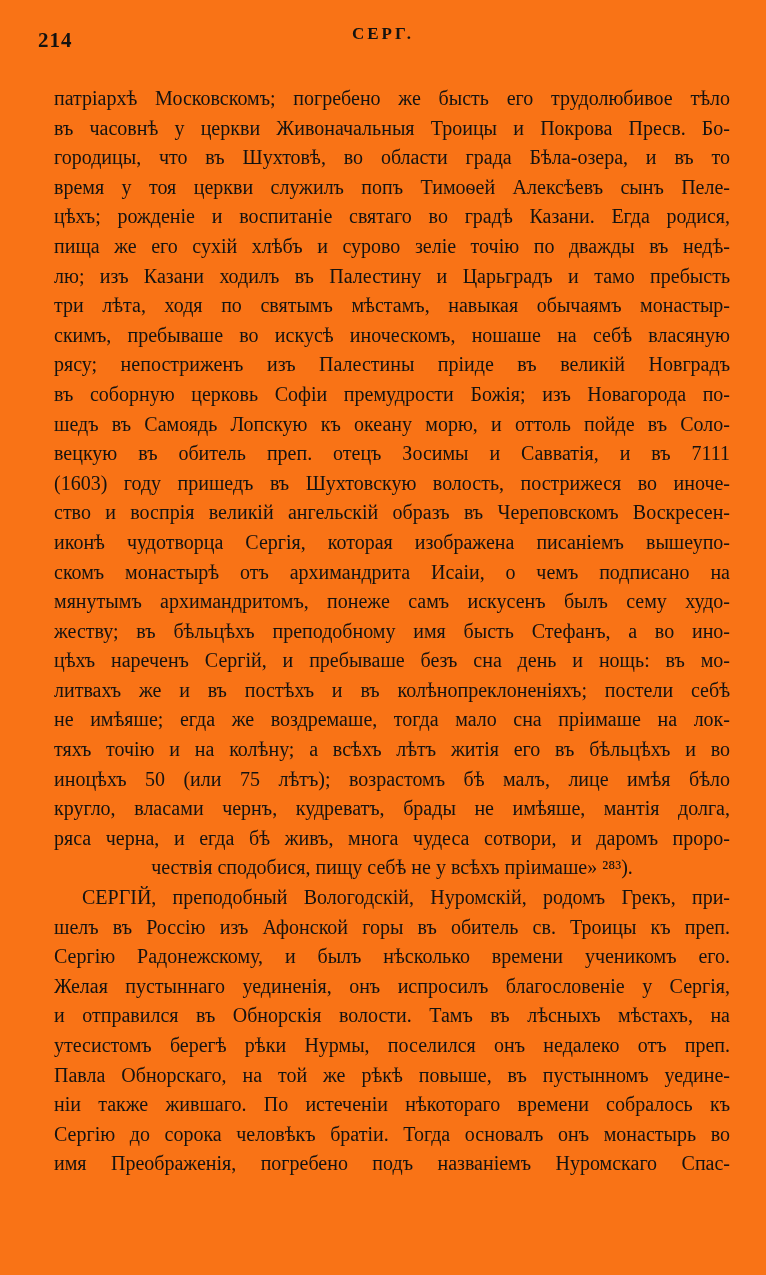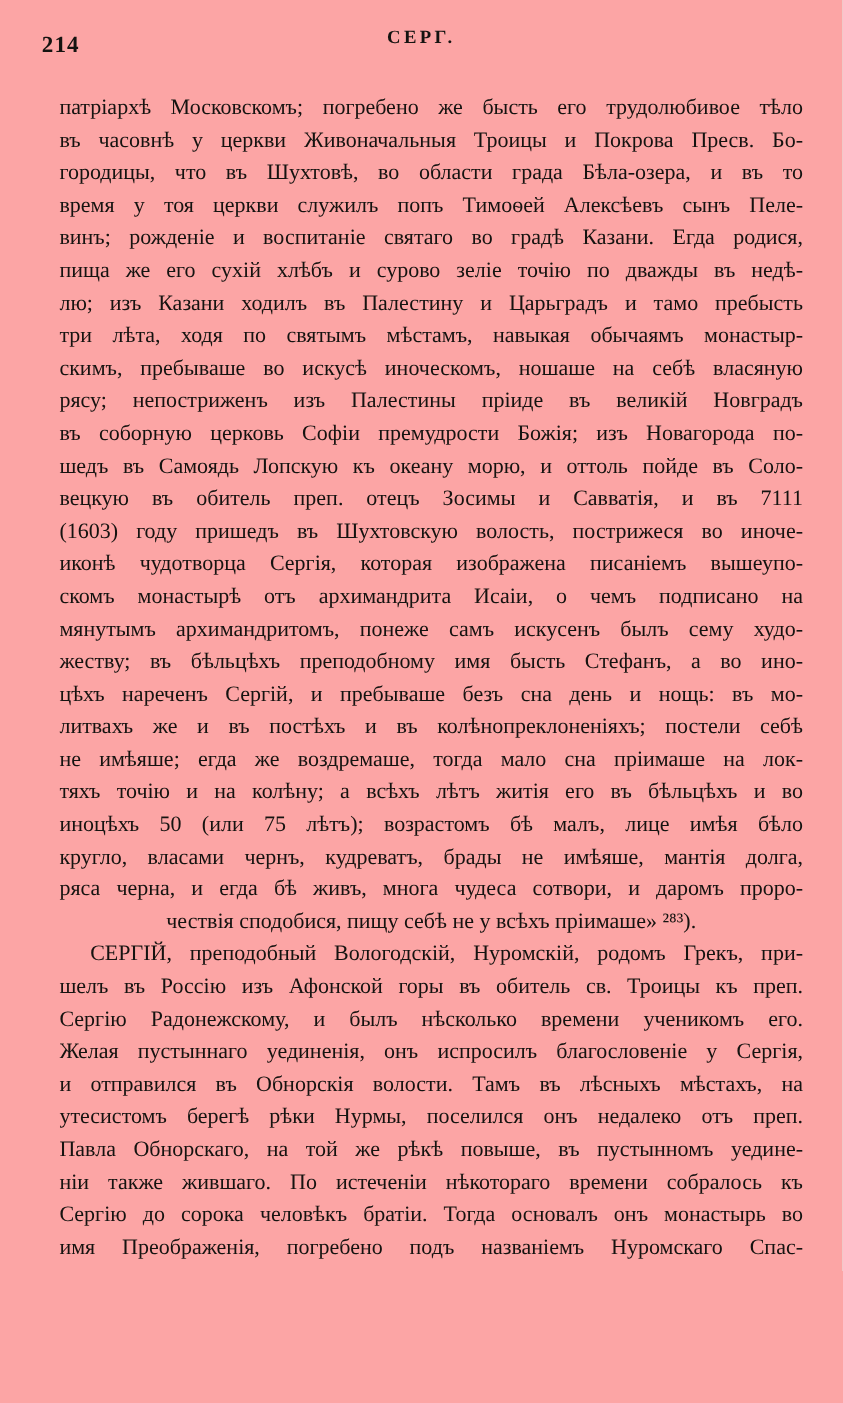--- a/index.html
+++ b/index.html
@@ -5,21 +5,21 @@
   html, body {
     margin: 0;
     padding: 0;
     background: #e8e8e6;
   }
   .page {
     position: relative;
     width: 766px;
     height: 1275px;
     margin: 0 auto;
-    background: #fca5a5;
+    background: #f97316;
     color: #151310;
     font-family: "Liberation Serif", "DejaVu Serif", serif;
     overflow: hidden;
     box-sizing: border-box;
   }
   .header {
     position: relative;
     height: 84px;
   }
   .page-number {
@@ -78,30 +78,31 @@
   <div class="header">
     <div class="page-number">214</div>
     <div class="running-title">СЕРГ.</div>
   </div>
   <div class="text-column">
       <div class="paragraph">
         <div class="line">патріархѣ Московскомъ; погребено же бысть его трудолюбивое тѣло</div>
         <div class="line">въ часовнѣ у церкви Живоначальныя Троицы и Покрова Пресв. Бо-</div>
         <div class="line">городицы, что въ Шухтовѣ, во области града Бѣла-озера, и въ то</div>
         <div class="line">время у тоя церкви служилъ попъ Тимоѳей Алексѣевъ сынъ Пеле-</div>
-        <div class="line">винъ; рожденіе и воспитаніе святаго во градѣ Казани. Егда родися,</div>
+        <div class="line">цѣхъ; рожденіе и воспитаніе святаго во градѣ Казани. Егда родися,</div>
         <div class="line">пища же его сухій хлѣбъ и сурово зеліе точію по дважды въ недѣ-</div>
         <div class="line">лю; изъ Казани ходилъ въ Палестину и Царьградъ и тамо пребысть</div>
         <div class="line">три лѣта, ходя по святымъ мѣстамъ, навыкая обычаямъ монастыр-</div>
         <div class="line">скимъ, пребываше во искусѣ иноческомъ, ношаше на себѣ власяную</div>
         <div class="line">рясу; непостриженъ изъ Палестины пріиде въ великій Новградъ</div>
         <div class="line">въ соборную церковь Софіи премудрости Божія; изъ Новагорода по-</div>
         <div class="line">шедъ въ Самоядь Лопскую къ океану морю, и оттоль пойде въ Соло-</div>
         <div class="line">вецкую въ обитель преп. отецъ Зосимы и Савватія, и въ 7111</div>
         <div class="line">(1603) году пришедъ въ Шухтовскую волость, пострижеся во иноче-</div>
+        <div class="line">ство и воспрія великій ангельскій образъ въ Череповскомъ Воскресен-</div>
         <div class="line">иконѣ чудотворца Сергія, которая изображена писаніемъ вышеупо-</div>
         <div class="line">скомъ монастырѣ отъ архимандрита Исаіи, о чемъ подписано на</div>
         <div class="line">мянутымъ архимандритомъ, понеже самъ искусенъ былъ сему худо-</div>
         <div class="line">жеству; въ бѣльцѣхъ преподобному имя бысть Стефанъ, а во ино-</div>
         <div class="line">цѣхъ нареченъ Сергій, и пребываше безъ сна день и нощь: въ мо-</div>
         <div class="line">литвахъ же и въ постѣхъ и въ колѣнопреклоненіяхъ; постели себѣ</div>
         <div class="line">не имѣяше; егда же воздремаше, тогда мало сна пріимаше на лок-</div>
         <div class="line">тяхъ точію и на колѣну; а всѣхъ лѣтъ житія его въ бѣльцѣхъ и во</div>
         <div class="line">иноцѣхъ 50 (или 75 лѣтъ); возрастомъ бѣ малъ, лице имѣя бѣло</div>
         <div class="line">кругло, власами чернъ, кудреватъ, брады не имѣяше, мантія долга,</div>

